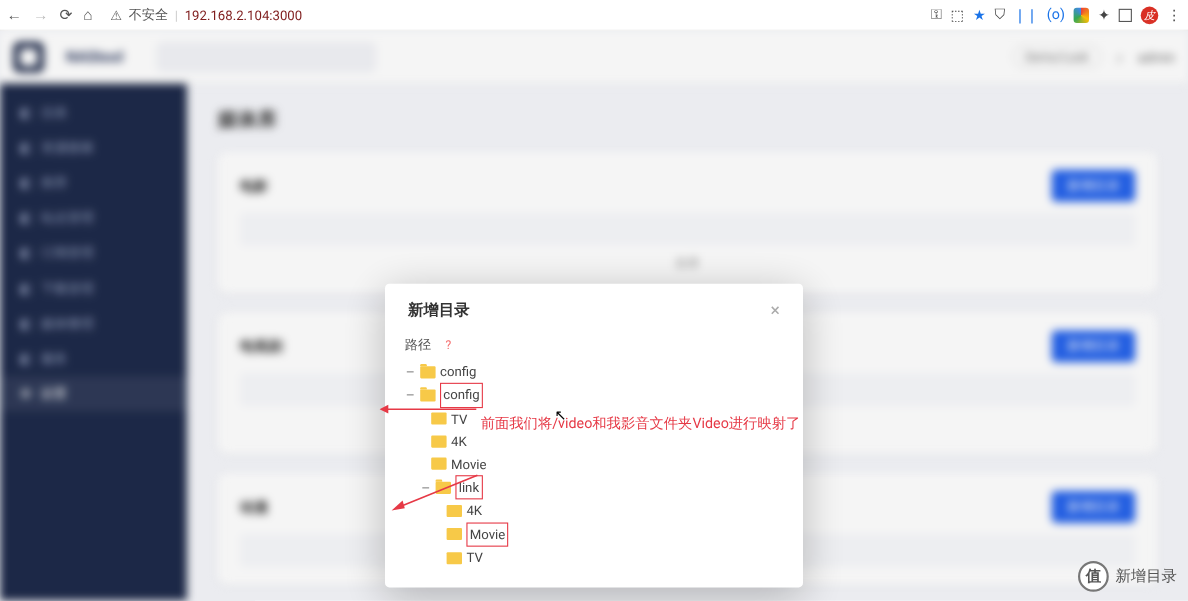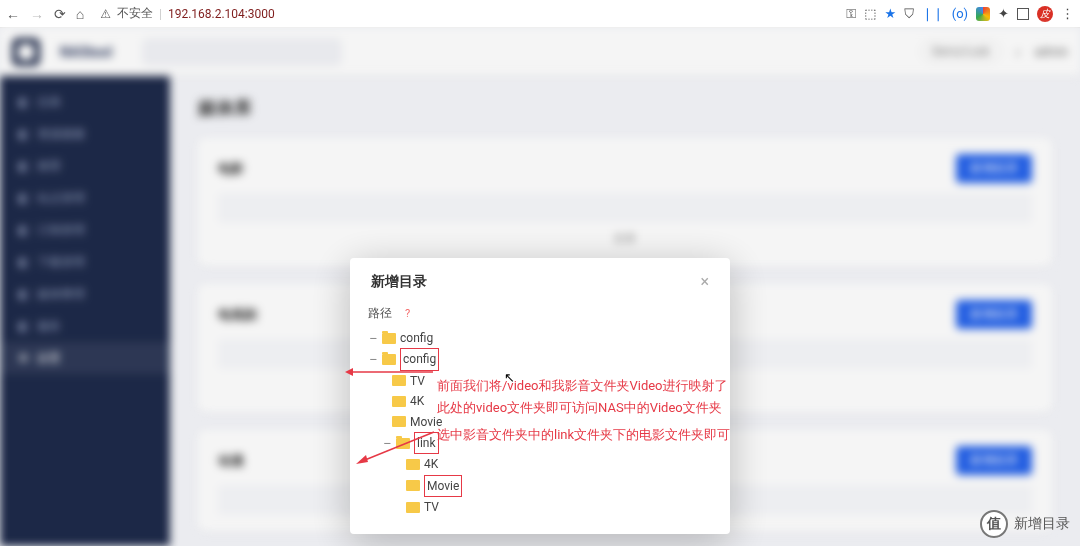--- a/index.html
+++ b/index.html
@@ -240,22 +240,20 @@
   <line x1="88" y1="6" x2="4" y2="6" stroke="#e63946" stroke-width="1.5"></line>
   <polygon points="0,6 8,2 8,10" fill="#e63946"></polygon>
 </svg>
 <svg class="arrow" style="left:354px; top:428px;" width="82" height="40">
   <line x1="80" y1="4" x2="6" y2="34" stroke="#e63946" stroke-width="1.5"></line>
   <polygon points="2,36 12,27 14,34" fill="#e63946"></polygon>
 </svg>
 
 <div class="annot" style="left:437px; top:358px;margin-top:17px;">
   <div>前面我们将/video和我影音文件夹Video进行映射了</div>
-  <div>此处的video文件夹即可访问NAS中的Video文件夹</div>
 </div>
 <div class="annot" style="left:437px; top:424px;">
-  <div>选中影音文件夹中的link文件夹下的电影文件夹即可</div>
 </div>
 
 <div class="watermark">
   <div class="circ">值</div>
   <span>新增目录</span>
 </div>
 
 </body></html>

